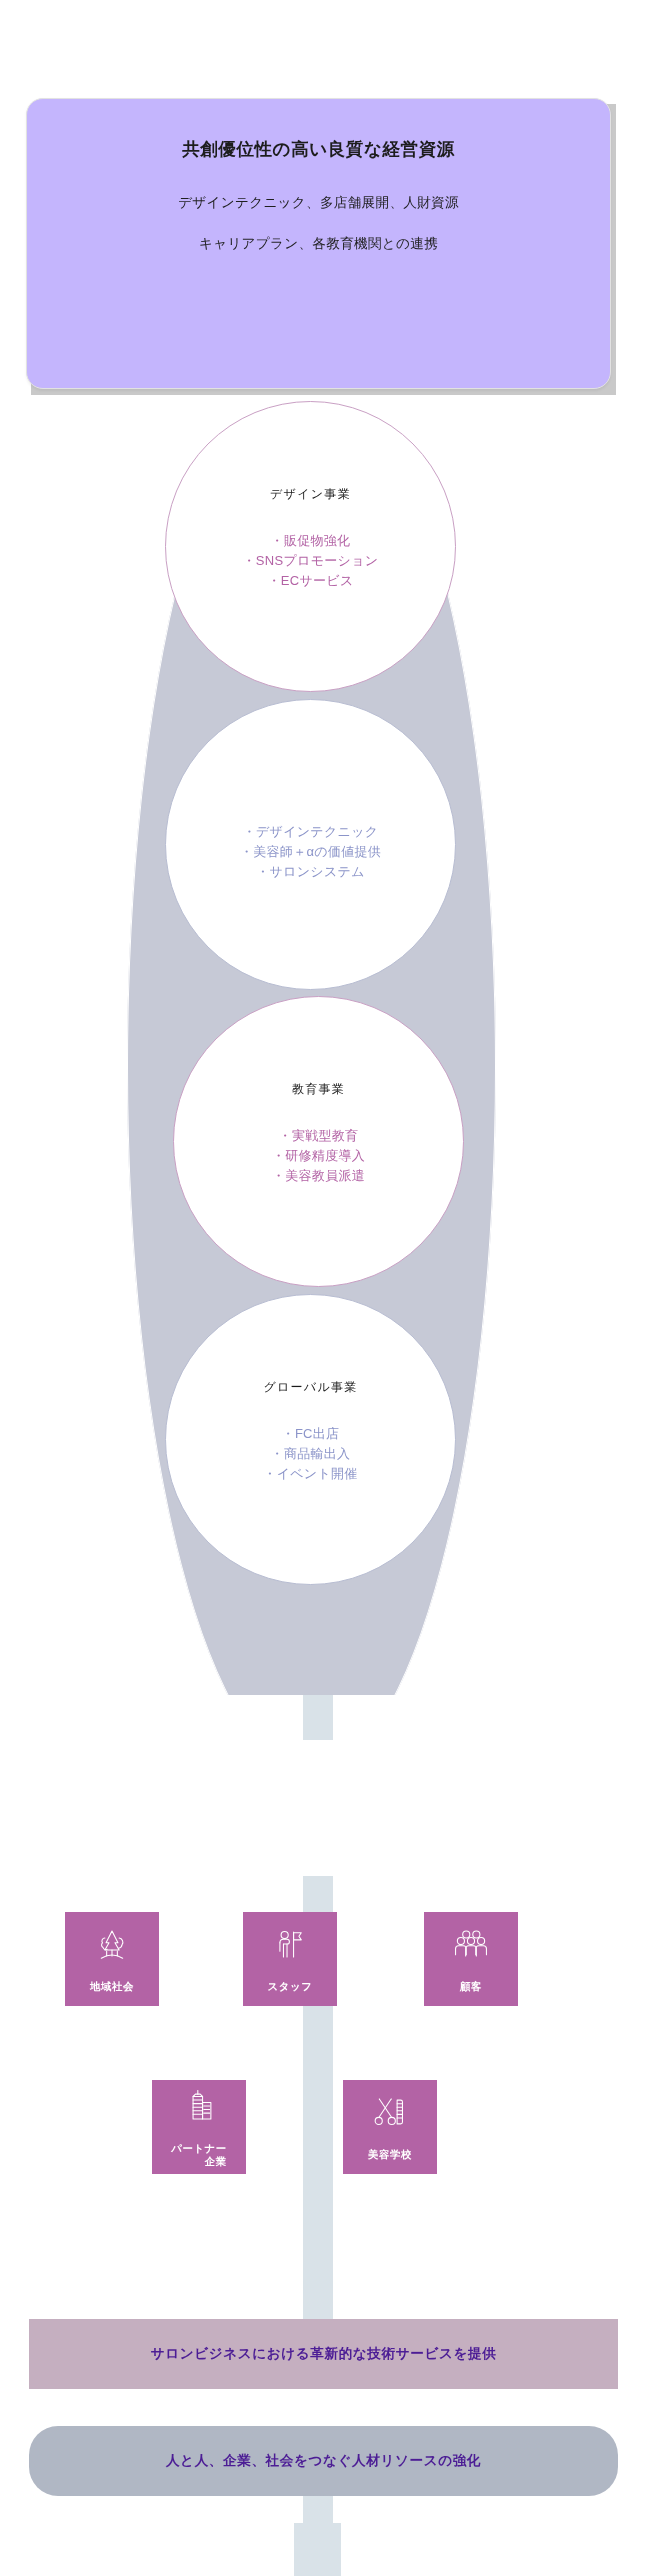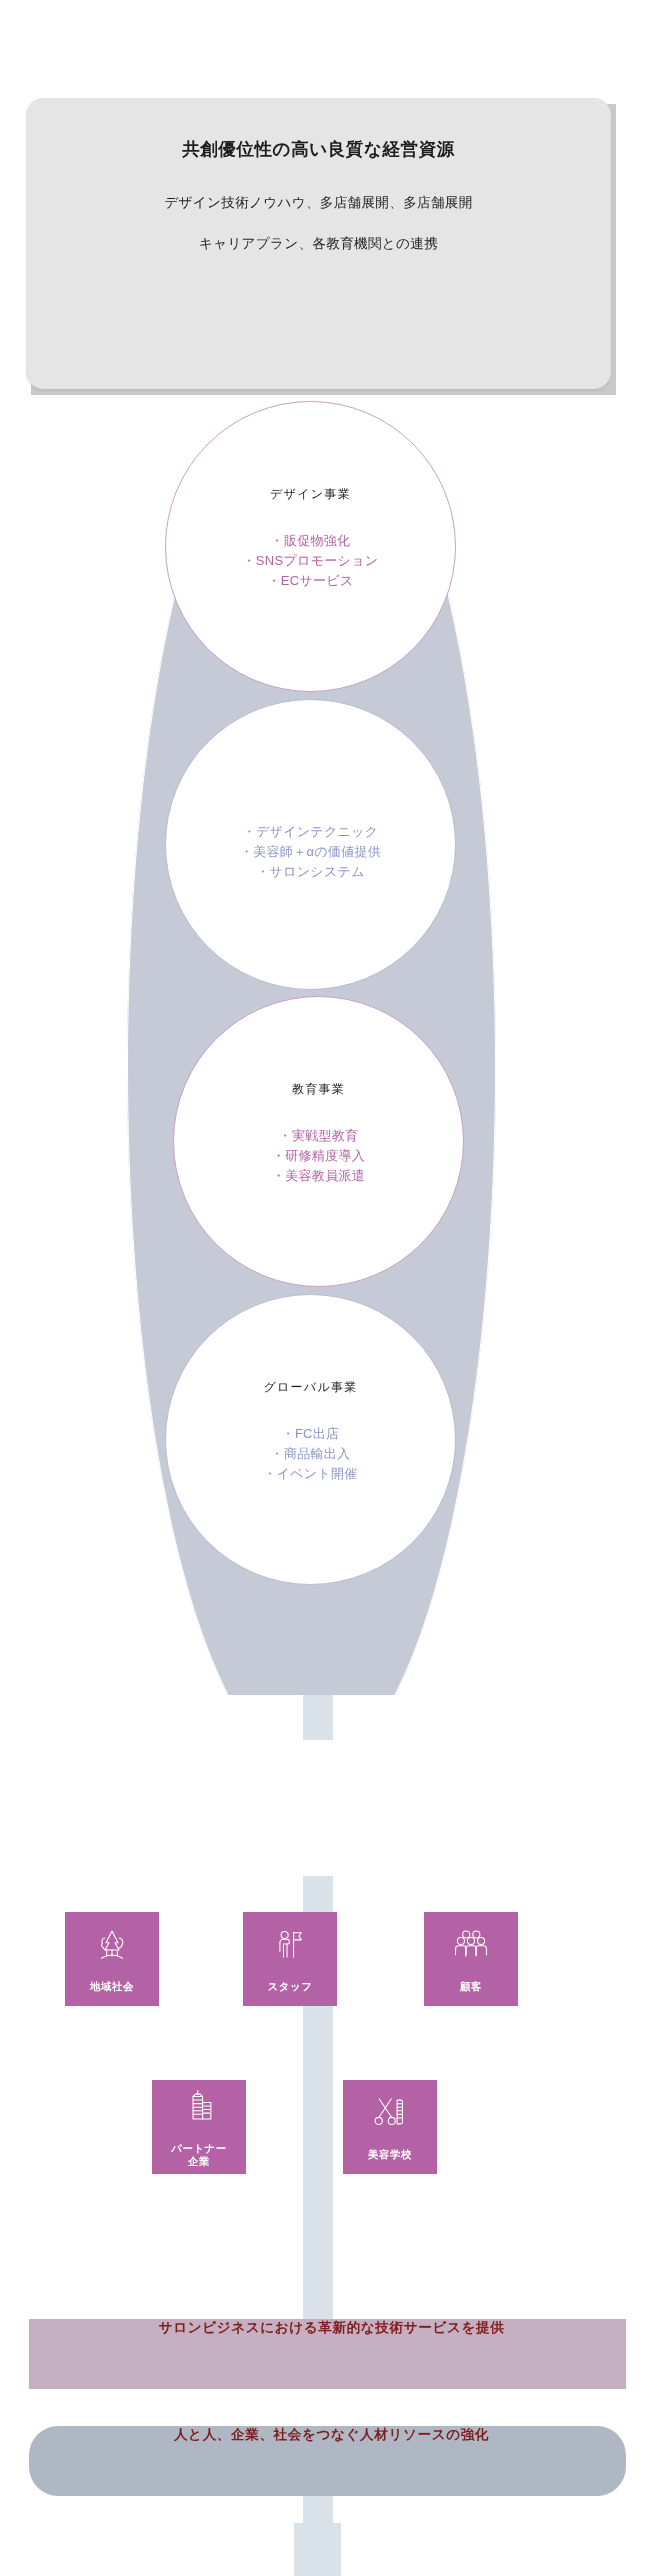--- a/index.html
+++ b/index.html
@@ -1,21 +1,21 @@
 <!DOCTYPE html>
 <html style="font-size:10.4px"><head>
 <meta charset="utf-8">
 <style>
   html,body{margin:0;padding:0;background:#ffffff;}
   body{width:647px;height:2576px;position:relative;font-family:"Liberation Sans","DejaVu Sans",sans-serif;overflow:hidden;}
   #stage{position:absolute;left:0;top:0;width:647px;height:2576px;}
 
   
   .card-shadow{position:absolute;left:31px;top:104px;width:585px;height:291px;background:#c9c9c9;}
-  .card{position:absolute;left:26px;top:98px;width:585px;height:291px;background:#e5e5e5;
+  .card{position:absolute;left:26px;top:98px;width:585px;height:291px;background:#c4b5fd;
         border:0.6px solid #e2e2e2;border-radius:17px;box-sizing:border-box;
         box-shadow:0 1.3px 2.6px rgba(0,0,0,.06);}
   .card-title{position:absolute;left:0;top:38px;width:100%;text-align:center;
               font-size:17.5px;font-weight:bold;color:#1d1d1d;letter-spacing:0.6px;}
   .card-lines{position:absolute;left:0;top:97px;width:100%;text-align:center;color:#1f1f1f;}
   .card-lines div{font-size:13.6px;line-height:1;margin-bottom:27px;letter-spacing:0.3px;}
 
   
   .capsule{position:absolute;left:120px;top:440px;width:382px;height:1255px;background:#c6c9d6;}
   .capsule-inner{position:absolute;left:120px;top:440px;width:382px;height:1255px;overflow:hidden;}
@@ -24,42 +24,42 @@
   
   .circle{position:absolute;border-radius:50%;background:#ffffff;text-align:center;box-sizing:border-box;}
   .c-title{position:absolute;left:0;width:100%;text-align:center;color:#1b1b1b;font-size:12px;letter-spacing:1.3px;}
   .c-list{position:absolute;left:0;width:100%;text-align:center;}
   .c-list div{font-size:13px;line-height:1.55;letter-spacing:0.3px;white-space:nowrap;}
 
   
   .tile{position:absolute;background:#b363a5;display:flex;flex-direction:column;
         align-items:center;justify-content:center;}
   .tile .glyph{width:38px;height:38px;display:block;}
-  .tile .tlabel{color:#ffffff;font-size:10.4px;font-weight:bold;text-align:center;
+  .tile .tlabel{color:#ffffff;font-size:10.4px;font-weight:bold;text-align:right;
                 line-height:1.25;margin-top:17px;letter-spacing:0.6px;font-family:Liberation Serif, serif;}
 
   
   .stripe{position:absolute;background:#d9e2e8;}
 
   
-  .banner{position:absolute;display:flex;align-items:flex-start;justify-content:center;
-          color:#7f1d1d;font-size:13.6px;font-weight:bold;letter-spacing:0.6px;padding-left:8px;}
+  .banner{position:absolute;display:flex;align-items:center;justify-content:center;
+          color:#4c1d95;font-size:13.6px;font-weight:bold;letter-spacing:0.6px;}
   .banner-a{background:#c5afc0;}
   .banner-b{background:#b0b7c4;border-radius:29px;}
 </style>
 </head>
 <body>
 
 <div id="stage">
 
   <div class="card-shadow"></div>
   <div class="card">
     <div class="card-title">共創優位性の高い良質な経営資源</div>
     <div class="card-lines">
-      <div>デザイン技術ノウハウ、多店舗展開、多店舗展開</div>
+      <div>デザインテクニック、多店舗展開、人財資源</div>
       <div>キャリアプラン、各教育機関との連携</div>
     </div>
   </div>
 
   <div class="capsule"></div>
   <div class="capsule-inner">
 
     <div class="lens" style="left:-194px;top:-78px;width:569px;height:1410px;background:#ffffff;"></div>
     <div class="lens" style="left:6.5px;top:-78px;width:569px;height:1410px;background:#ffffff;"></div>
     <div class="lens" style="left:6.5px;top:-78px;width:369px;height:1410px;background:#c6c9d6;"></div>

